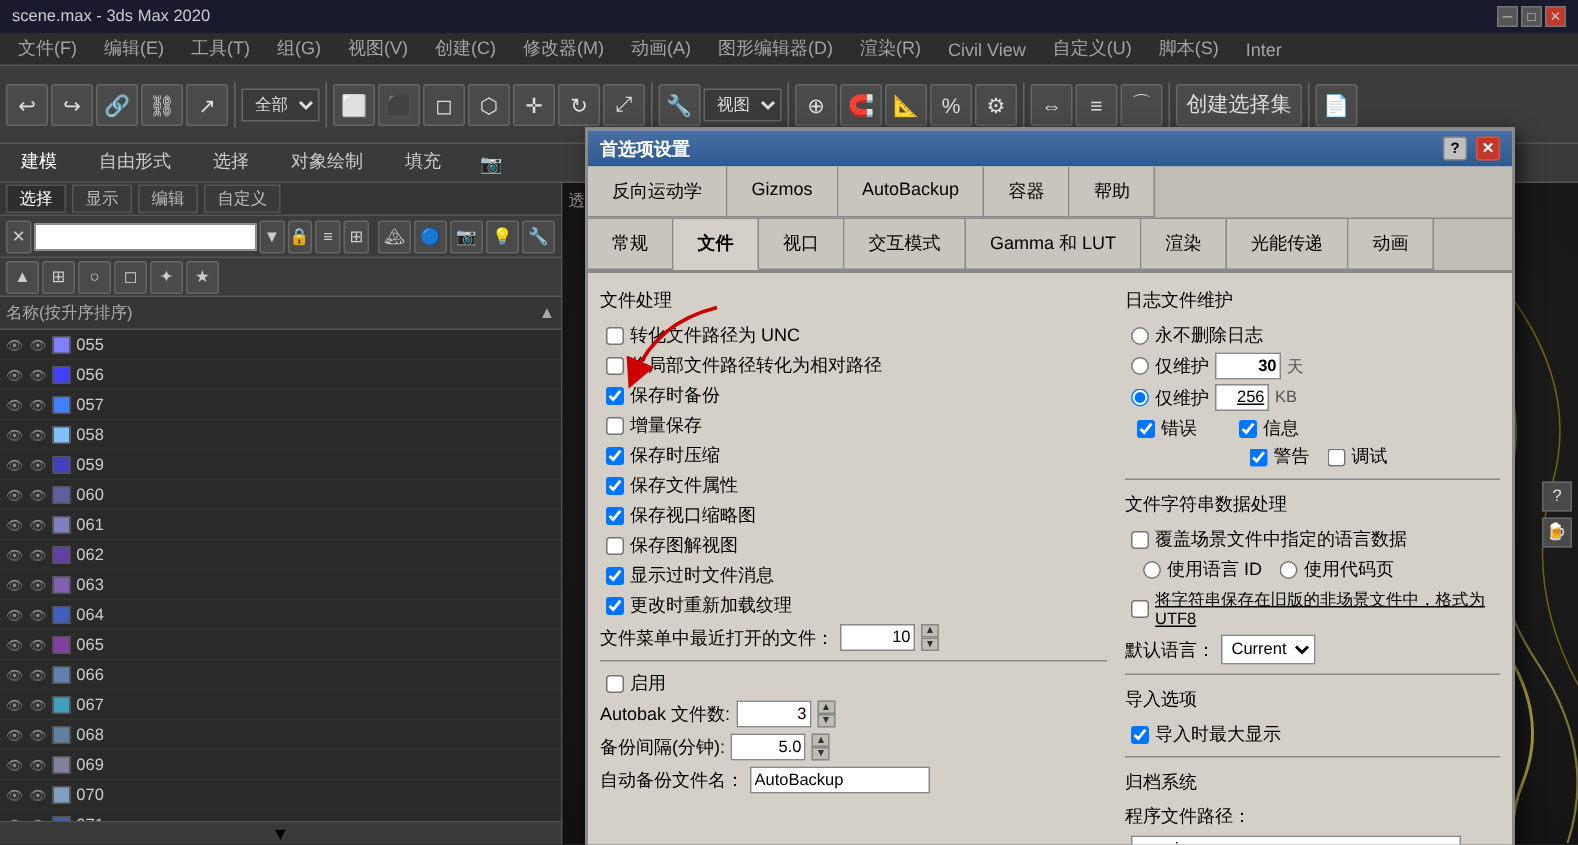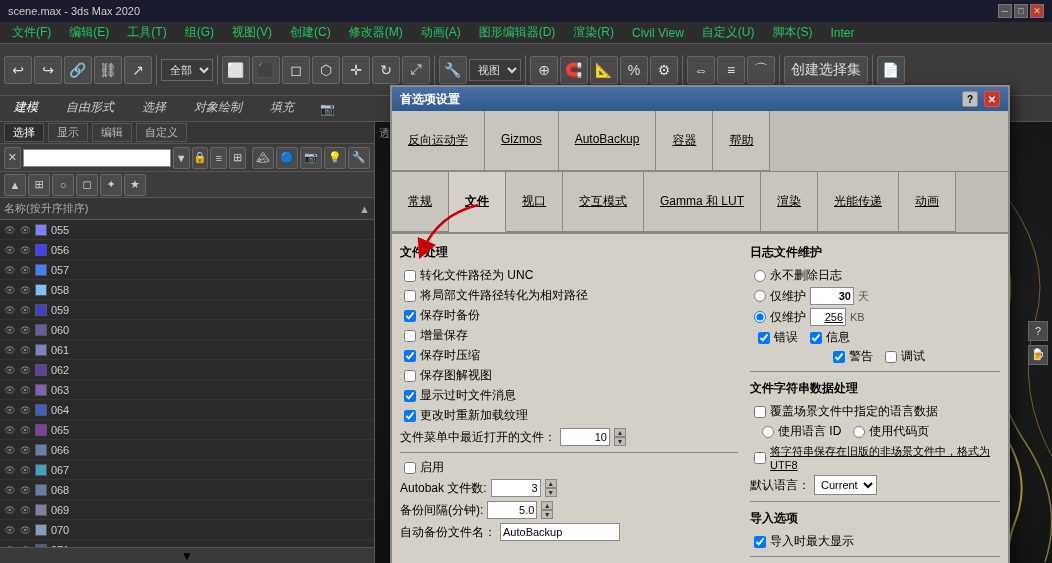--- a/index.html
+++ b/index.html
@@ -37,21 +37,21 @@
       height: 22px;
       background: #2d2d2d;
       display: flex;
       align-items: center;
       padding: 0 4px;
       gap: 2px;
       border-bottom: 1px solid #555;
     }
     .menu-item {
       padding: 2px 8px;
-      color: #22c55e;
+      color: #a3a3a3;
       font-size: 12px;
       cursor: pointer;
       white-space: nowrap;
     }
 
     
     .toolbar-area {
       height: 52px;
       background: #3c3c3c;
       border-bottom: 1px solid #555;
@@ -85,21 +85,20 @@
       border-bottom: 1px solid #555;
       display: flex;
       align-items: center;
       padding: 0 4px;
       gap: 8px;
     }
     .sub-tab {
       padding: 18px 10px;
       color: #ccc; font-size: 12px; cursor: pointer;
       border-bottom: 2px solid transparent;
-      font-style: italic;
     }
     .sub-tab.active { border-bottom-color: #4a8fdd; color: #fff; }
 
     
     .main-area {
       display: flex;
       height: calc(563px - 22px - 22px - 52px - 26px);
     }
 
     
@@ -233,28 +232,27 @@
       border: 1px solid #888;
       display: flex; align-items: center; justify-content: center;
       color: #000; font-size: 10px; cursor: pointer;
       border-radius: 2px;
       margin-right: 4px;
     }
     .dialog-titlebar-controls {
       display: flex; gap: 2px; align-items: center;
     }
     .dialog-tab {
-      padding: 21px 16px;
+      padding: 8px 16px;
       cursor: pointer;
       font-size: 12px;
       color: #000;
       background: #c8c5bd;
       border-right: 1px solid #888;
       border-bottom: 1px solid #888;
-      text-decoration: underline;
     }
     .dialog-tab.active {
       background: #d4d0c8;
       border-bottom-color: #d4d0c8;
       font-weight: bold;
     }
 
     .dialog-tabs-row1, .dialog-tabs-row2 {
       display: flex;
       border-bottom: 1px solid #888;
@@ -271,21 +269,21 @@
     
     .dialog-section-left {
       flex: 1;
     }
     .dialog-section-right {
       width: 250px;
     }
 
     .section-title {
       font-size: 12px;
-      font-weight: bold;
+      font-weight: normal;
       color: #000;
       margin-bottom: 4px;
       padding: 2px 0;
     }
 
     .checkbox-row {
       display: flex;
       align-items: center;
       gap: 4px;
       margin-bottom: 3px;
@@ -673,20 +671,28 @@
       </div>
       <div class="checkbox-row">
         <input type="checkbox" style="">
         <label>增量保存</label>
       </div>
       <div class="checkbox-row">
         <input type="checkbox" checked="" style="">
         <label>保存时压缩</label>
       </div>
       <div class="checkbox-row">
+        <input type="checkbox" checked="" style="">
+        <label>保存文件属性</label>
+      </div>
+      <div class="checkbox-row">
+        <input type="checkbox" checked="" style="">
+        <label>保存视口缩略图</label>
+      </div>
+      <div class="checkbox-row">
         <input type="checkbox" style="">
         <label>保存图解视图</label>
       </div>
       <div class="checkbox-row">
         <input type="checkbox" checked="" style="">
         <label>显示过时文件消息</label>
       </div>
       <div class="checkbox-row">
         <input type="checkbox" checked="" style="">
         <label>更改时重新加载纹理</label>
@@ -746,21 +752,21 @@
         <input type="text" class="field-input" value="30" style="width: 44px; font-weight: bold;">
         <span class="field-unit">天</span>
       </div>
       <div class="radio-row">
         <input type="radio" name="log" checked="" style="">
         <span>仅维护</span>
         <input type="text" class="field-input" value="256" style="width: 36px; text-decoration: underline;">
         <span class="field-unit">KB</span>
       </div>
 
-      <div style="display:flex; gap:8px; margin-left:4px; margin-bottom:2px;">
+      <div style="display:flex; gap:24px; margin-left:4px; margin-bottom:2px;">
         <div class="checkbox-row" style="margin:0;">
           <input type="checkbox" checked="" style="">
           <label>错误</label>
         </div>
         <div class="checkbox-row" style="margin:0;">
           <input type="checkbox" checked="" style="">
           <label>信息</label>
         </div>
       </div>
       <div style="display:flex; gap:8px; margin-left:4px; margin-bottom:4px;justify-content:center;">

